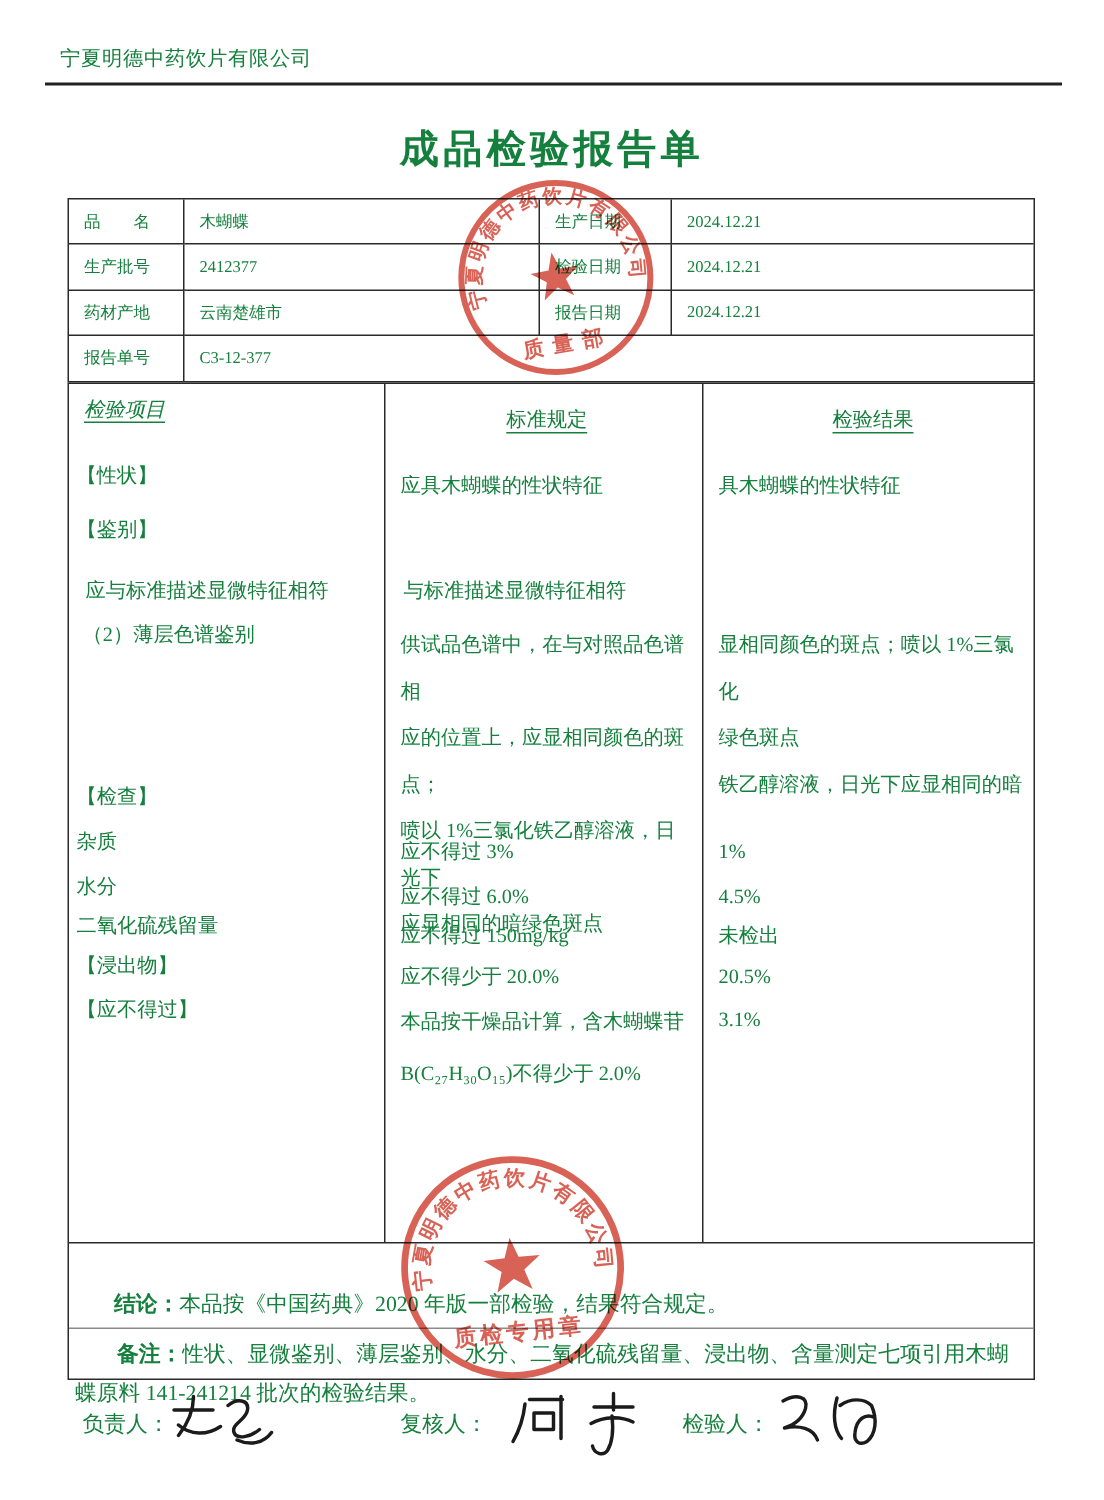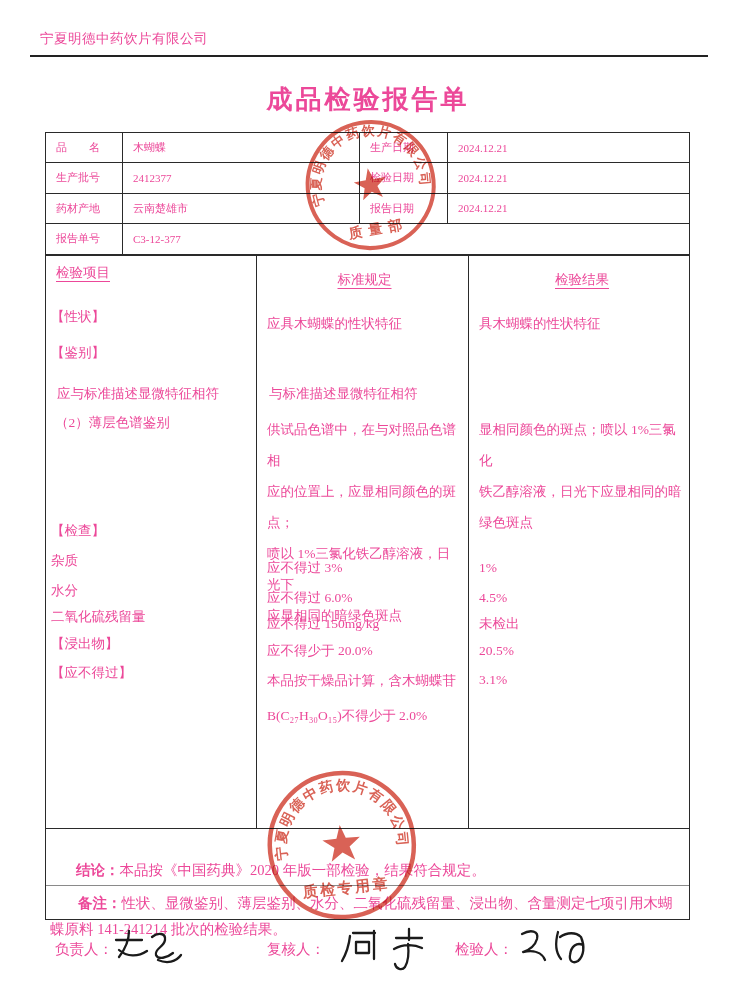--- a/index.html
+++ b/index.html
@@ -1,19 +1,19 @@
 <!DOCTYPE html>
 <html><head>
 <meta charset="utf-8">
 <style>
   * { margin:0; padding:0; box-sizing:border-box; }
   html,body { background:#ffffff; }
   .page {
     position:relative; width:736px; height:1000px; background:#fff;
-    font-family:"Liberation Serif","DejaVu Serif",serif; color:#ec4899; overflow:hidden;
+    font-family:"Liberation Serif","DejaVu Serif",serif; color:#15803d; overflow:hidden;
   }
   
   .hdr-company { position:absolute; left:40px; top:30px; font-size:13.5px; letter-spacing:.5px; }
   .hdr-code    { position:absolute; right:28px; top:30px; font-size:13.5px; }
   .hdr-rule    { position:absolute; left:30px; right:28px; top:55px; border-top:2px solid #222; }
   .doc-title   { position:absolute; left:0; right:0; top:82px; text-align:center;
                  font-size:26px; font-weight:bold; letter-spacing:3px; }
   
   .info-table { position:absolute; left:45px; top:132px; width:645px; height:123px;
                 border:1px solid #2a2a2a; display:grid;
@@ -29,21 +29,21 @@
                 border:1px solid #2a2a2a; font-size:13.5px; }
   .grid-section { position:relative; height:573px; border-bottom:1px solid #2a2a2a; }
   .vdiv1 { position:absolute; left:210px; top:0; bottom:0; border-left:1px solid #2a2a2a; }
   .vdiv2 { position:absolute; left:422px; top:0; bottom:0; border-left:1px solid #2a2a2a; }
   .trow { position:absolute; left:0; width:100%; display:flex; align-items:flex-start; }
   .c1 { width:210px; padding-left:5px;  flex:none; }
   .c1.indent { padding-left:9px; }
   .c2 { width:212px; padding-left:11px; padding-right:6px; flex:none; line-height:31px; }
   .c3 { width:223px; padding-left:11px; padding-right:6px; flex:none; line-height:31px; }
   .thead .c1, .thead .c2, .thead .c3 { text-align:center; }
-  .thead .c1 { text-align:left; padding-left:10px; }
+  .thead .c1 { text-align:left; padding-left:10px;font-style:italic; }
   .thead span { text-decoration:underline; text-underline-offset:4px; }
   .mlines div { line-height:31px; }
   .mlines.wide div { line-height:34.5px; }
   
   .concl-row { height:30px; line-height:29px; border-bottom:1px solid #8a8a8a;
                font-size:14.5px; text-indent:30px; white-space:nowrap; overflow:hidden;margin-top:27px; }
   .remark-row { height:61px; padding:4px 6px 0 4px; font-size:14.5px; line-height:26px;
                 text-indent:28px; }
   .blabel { font-weight:bold; }
   
@@ -115,22 +115,22 @@
       <div class="trow" style="top:158px">
         <div class="c1 indent">（2）薄层色谱鉴别</div>
         <div class="c2 mlines">
           <div>供试品色谱中，在与对照品色谱相</div>
           <div>应的位置上，应显相同颜色的斑点；</div>
           <div>喷以 1%三氯化铁乙醇溶液，日光下</div>
           <div>应显相同的暗绿色斑点</div>
         </div>
         <div class="c3 mlines">
           <div>显相同颜色的斑点；喷以 1%三氯化</div>
+          <div>绿色斑点</div>
           <div>铁乙醇溶液，日光下应显相同的暗</div>
-          <div>绿色斑点</div>
         </div>
       </div>
 
       <div class="trow" style="top:266px">
         <div class="c1">【检查】</div>
       </div>
 
       <div class="trow" style="top:296px">
         <div class="c1">杂质</div>
         <div class="c2">应不得过 3%</div>

